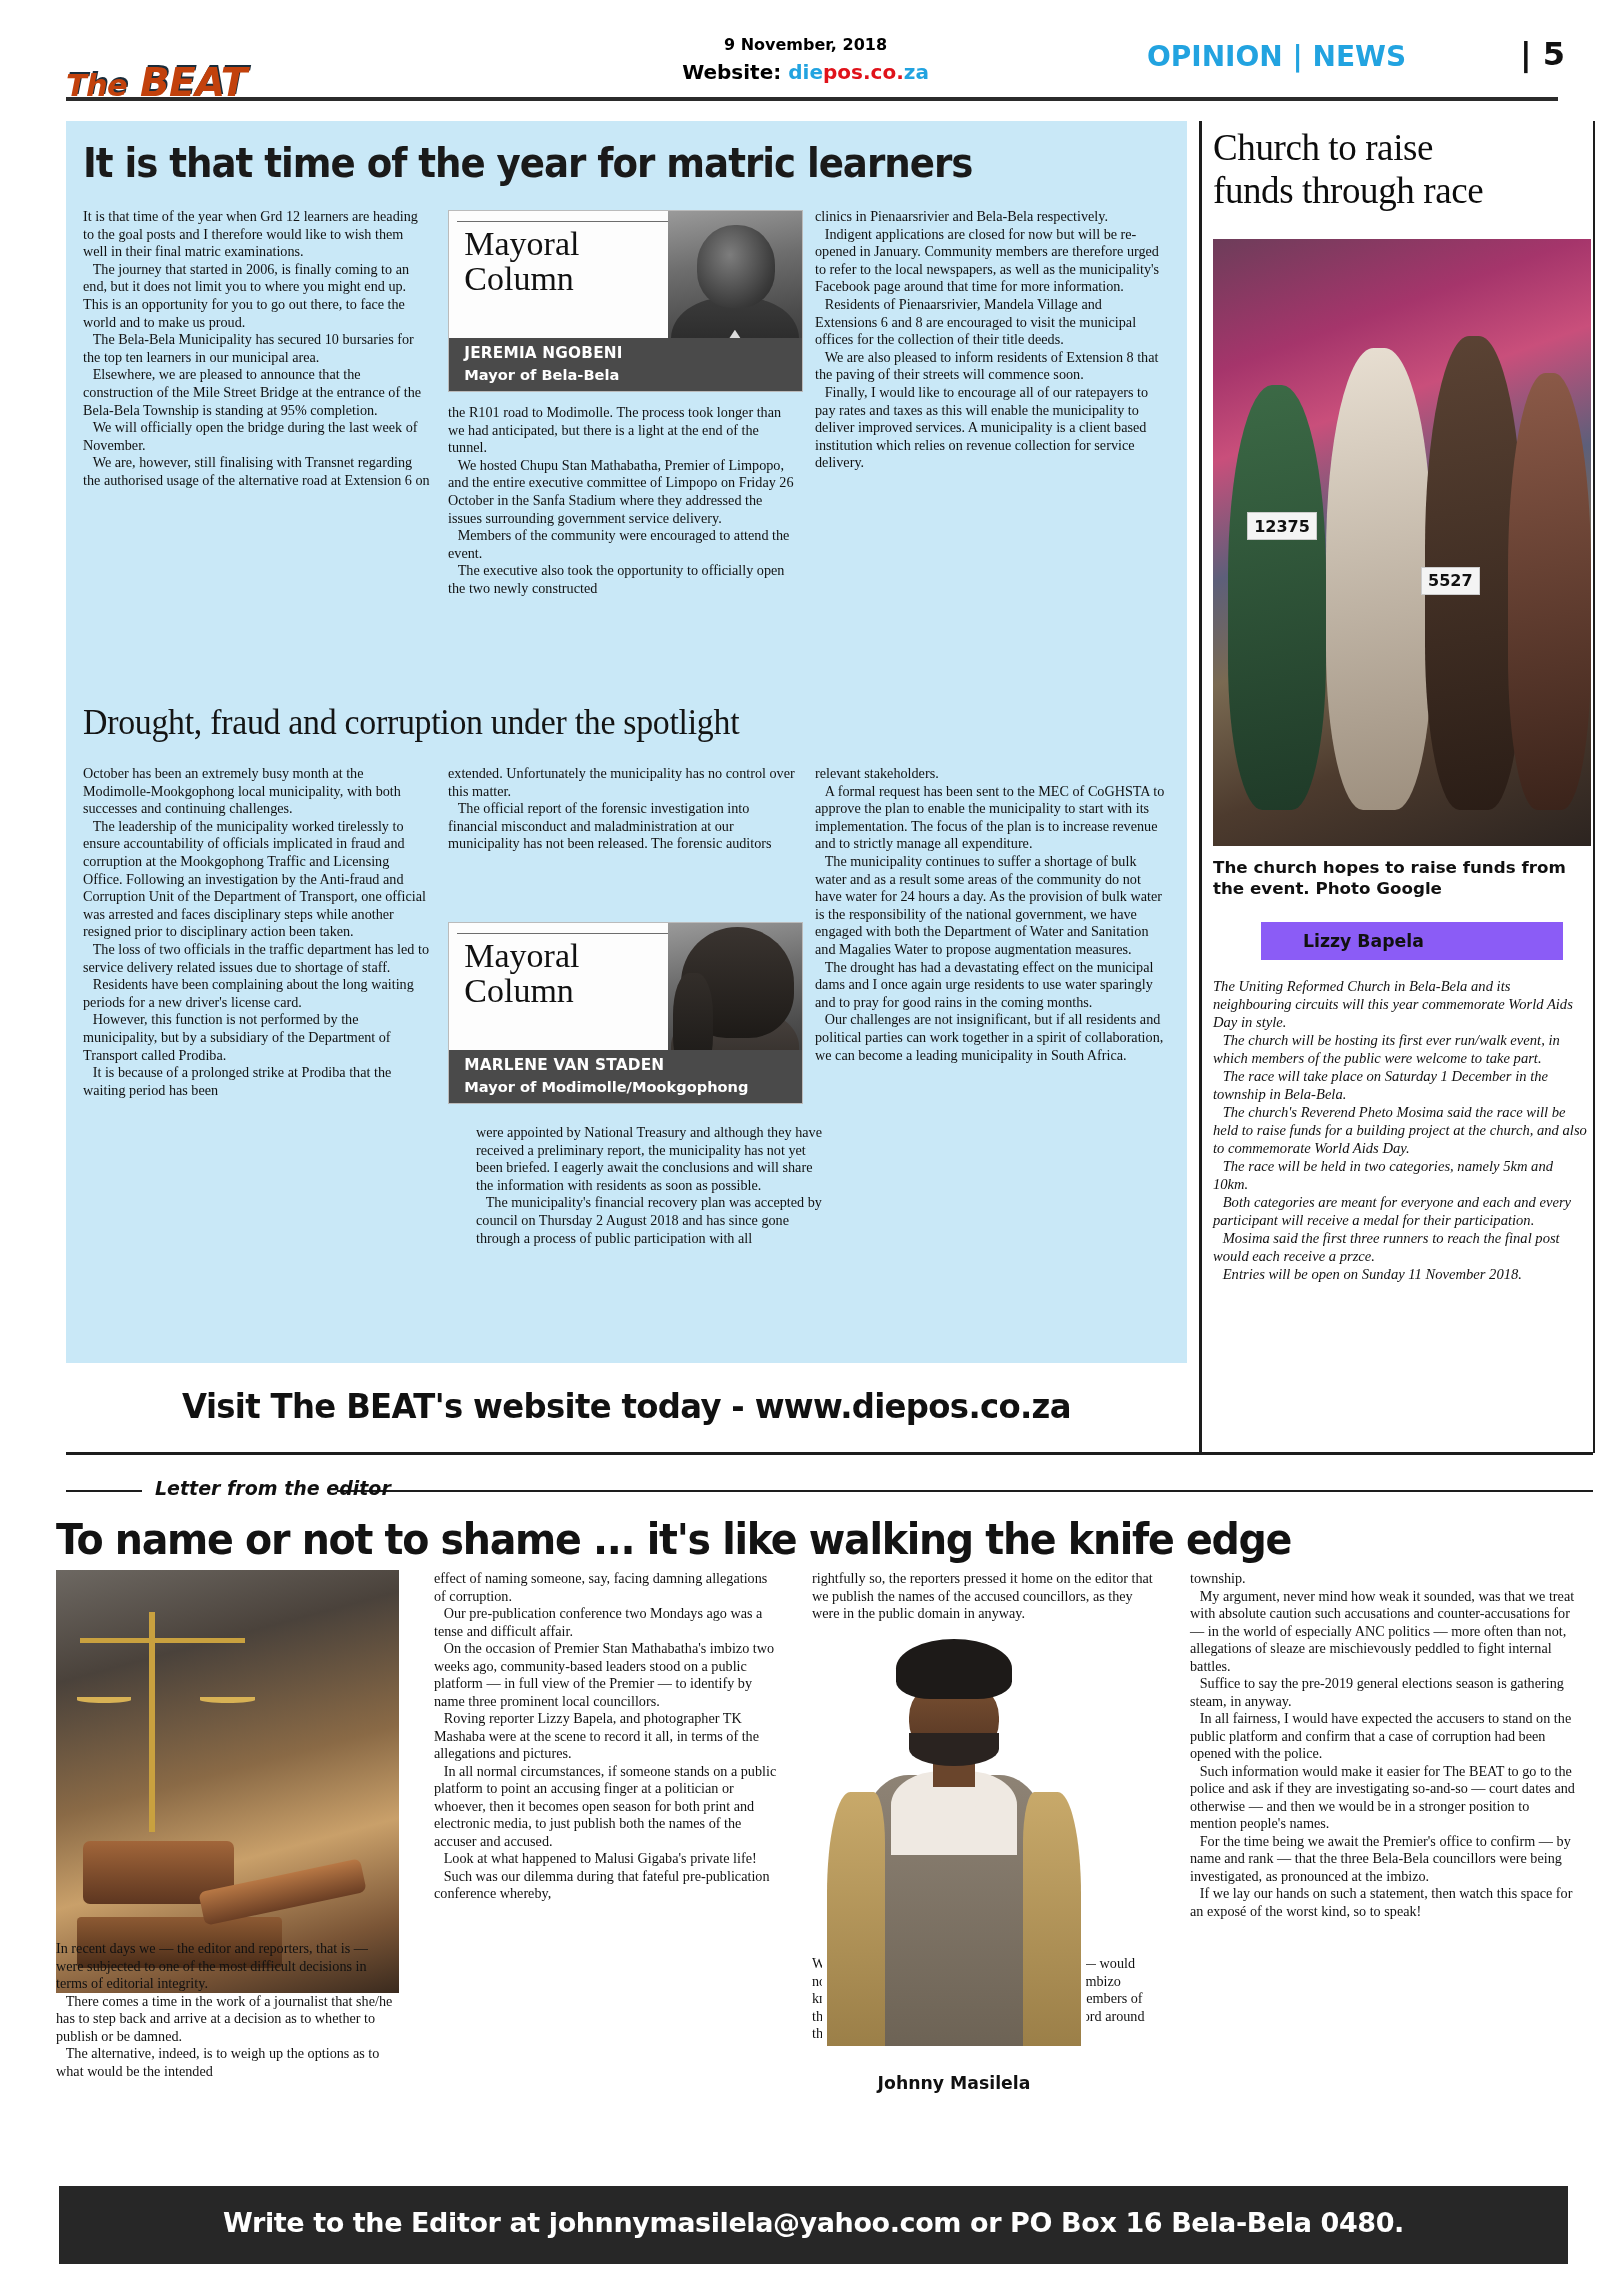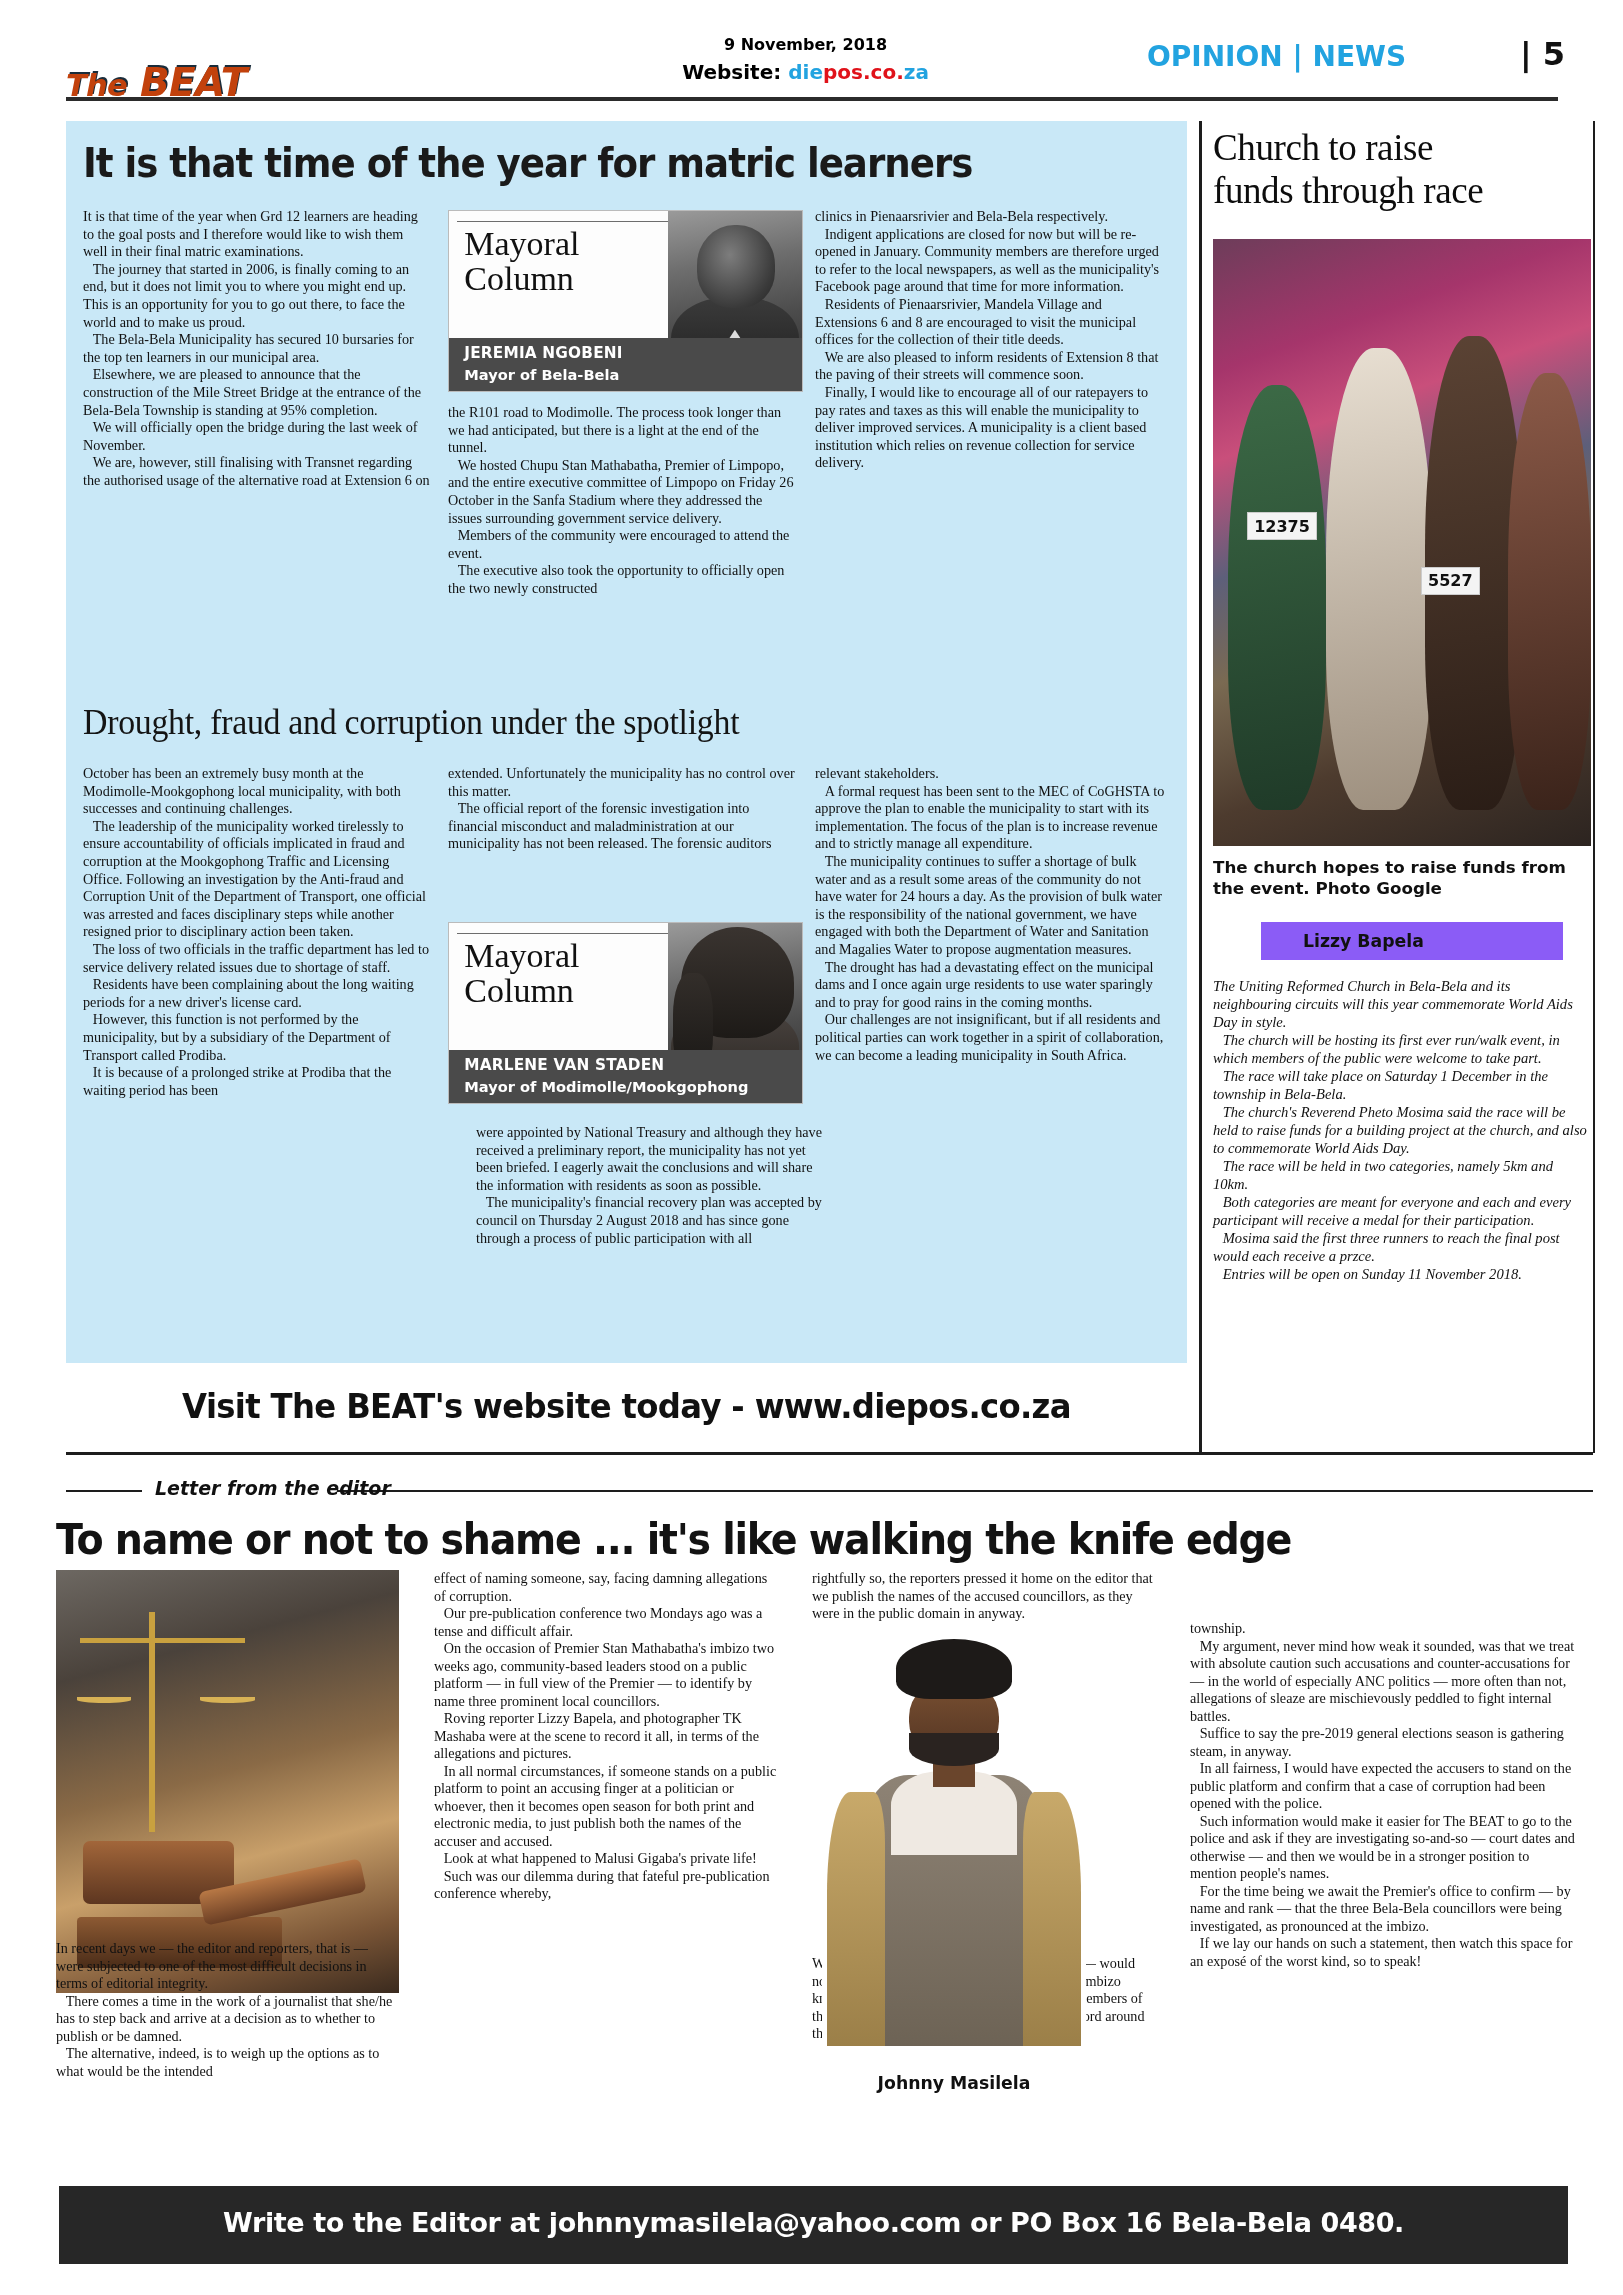--- a/index.html
+++ b/index.html
@@ -204,21 +204,21 @@
     transform:scaleX(0.92);transform-origin:left top;
   }
 
   .ed-col{position:absolute;font-family:"Liberation Serif", serif;font-size:14.2px;line-height:17.5px;color:#111;}
   .ed-col p{margin:0;text-indent:9.7px;}
   .ed-col p.first{text-indent:0;}
   .ec1{left:56px;top:1940px;width:343px;}
   .ec2{left:434px;top:1570px;width:343px;}
   .ec3{left:812px;top:1570px;width:343px;}
   .ec3b{left:812px;top:1955px;width:343px;}
-  .ec4{left:1190px;top:1620px;width:389px;}
+  .ec4{left:1190px;top:1570px;width:389px;}
 
   
   .gavel{
     position:absolute;left:56px;top:1570px;width:343px;height:423px;
     background:linear-gradient(165deg,#6d6862 0%,#4a423b 22%,#8a6a46 48%,#c9a06a 66%,#7a5536 86%,#3a2a1e 100%);
     overflow:hidden;
   }
   .gavel .scale-post{position:absolute;left:27%;top:10%;width:6.2px;height:52%;background:#c9a13f;}
   .gavel .scale-bar{position:absolute;left:7%;top:16%;width:48%;height:4.9px;background:#c9a13f;}
   .gavel .pan1{position:absolute;left:6%;top:30%;width:16%;height:6.2px;background:#d8b255;border-radius:0 0 50% 50%;}

